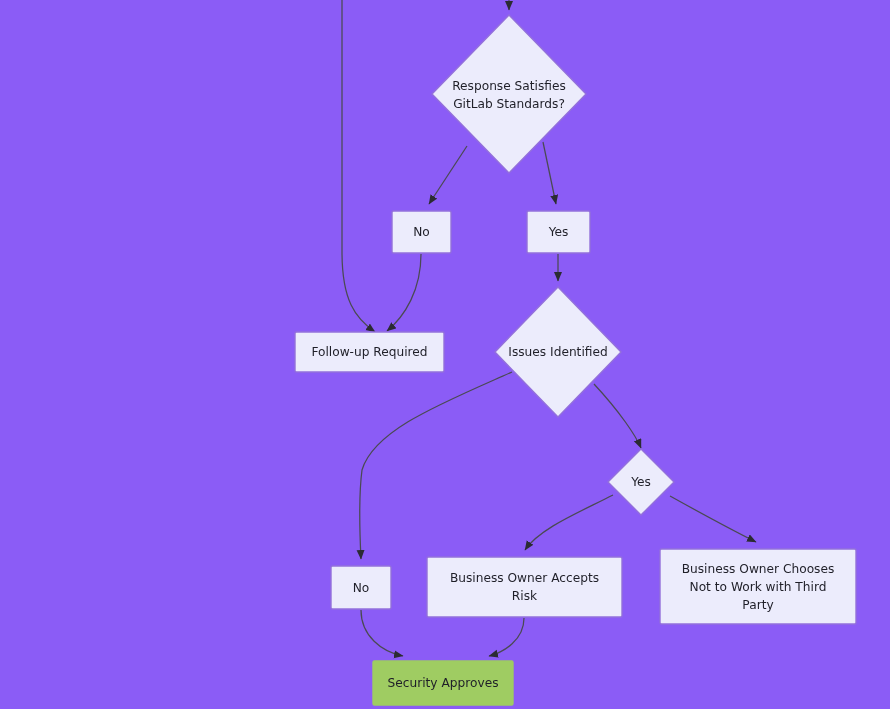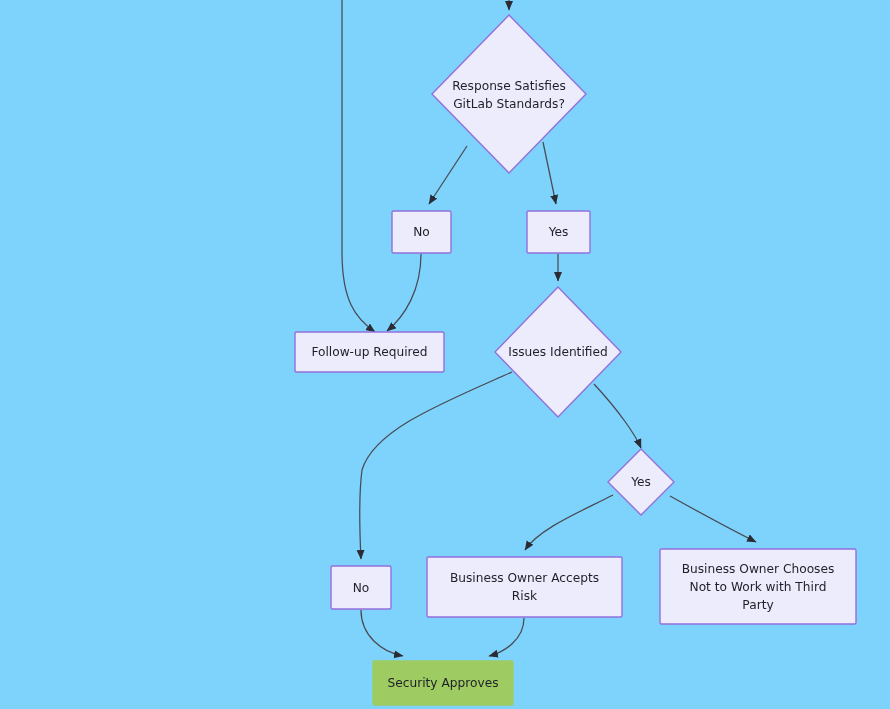--- a/index.html
+++ b/index.html
@@ -10,21 +10,21 @@
   body {
     width: 890px;
     height: 709px;
     font-family: "DejaVu Sans", sans-serif;
     overflow: hidden;
   }
   #flowchart-root {
     position: relative;
     width: 890px;
     height: 709px;
-    background: #7dd3fc;
+    background: #8b5cf6;
   }
   svg#flow-svg {
     display: block;
     width: 890px;
     height: 709px;
   }
   .node-shape {
     fill: #ececfc;
     stroke: #9370db;
     stroke-width: 1.4px;

